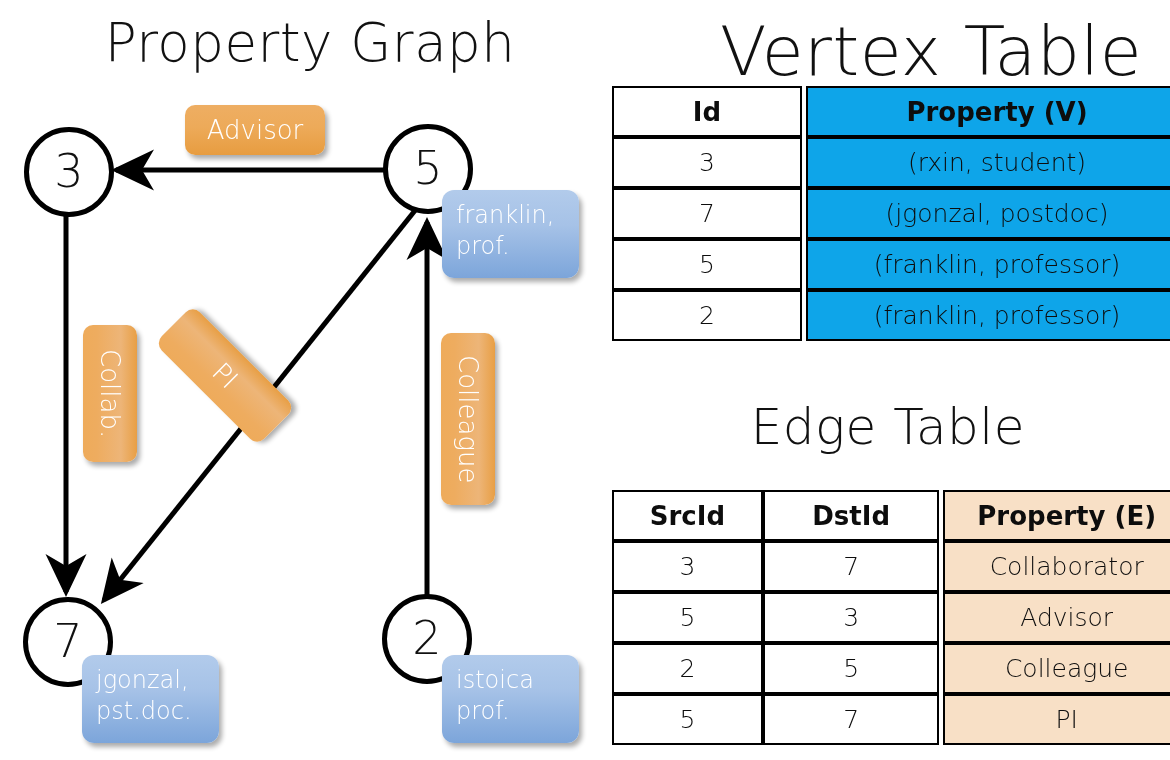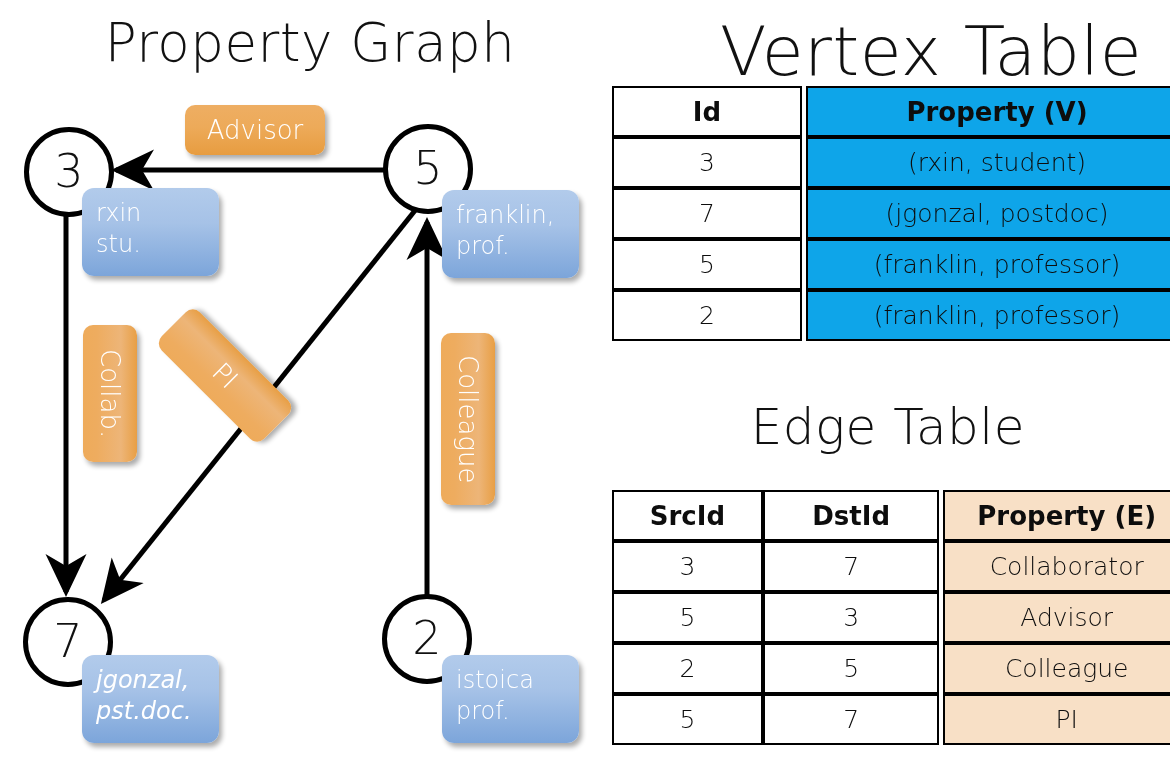--- a/index.html
+++ b/index.html
@@ -154,29 +154,25 @@
   <div class="vnode" style="left:363px; top:124px; width:90px; height:90px;">
     <span>5</span>
   </div>
   <div class="vnode" style="left:3px; top:597px; width:90px; height:90px;">
     <span>7</span>
   </div>
   <div class="vnode" style="left:362px; top:594px; width:90px; height:90px;">
     <span>2</span>
   </div>
 
-  <div class="pbox" style="left:62px; top:188px; width:137px; height:88px;">
-    <span class="l">rxin</span>
-    <span class="l">stu.</span>
-  </div>
   <div class="pbox" style="left:422px; top:190px; width:137px; height:88px;">
     <span class="l">franklin,</span>
     <span class="l">prof.</span>
   </div>
-  <div class="pbox" style="left:62px; top:655px; width:137px; height:88px;font-style:italic;">
+  <div class="pbox" style="left:62px; top:655px; width:137px; height:88px;">
     <span class="l">jgonzal,</span>
     <span class="l">pst.doc.</span>
   </div>
   <div class="pbox" style="left:422px; top:655px; width:137px; height:88px;">
     <span class="l">istoica</span>
     <span class="l">prof.</span>
   </div>
 
   <table class="tbl" id="vertex-table" style="left:592px; top:86px;">
     <tbody>

